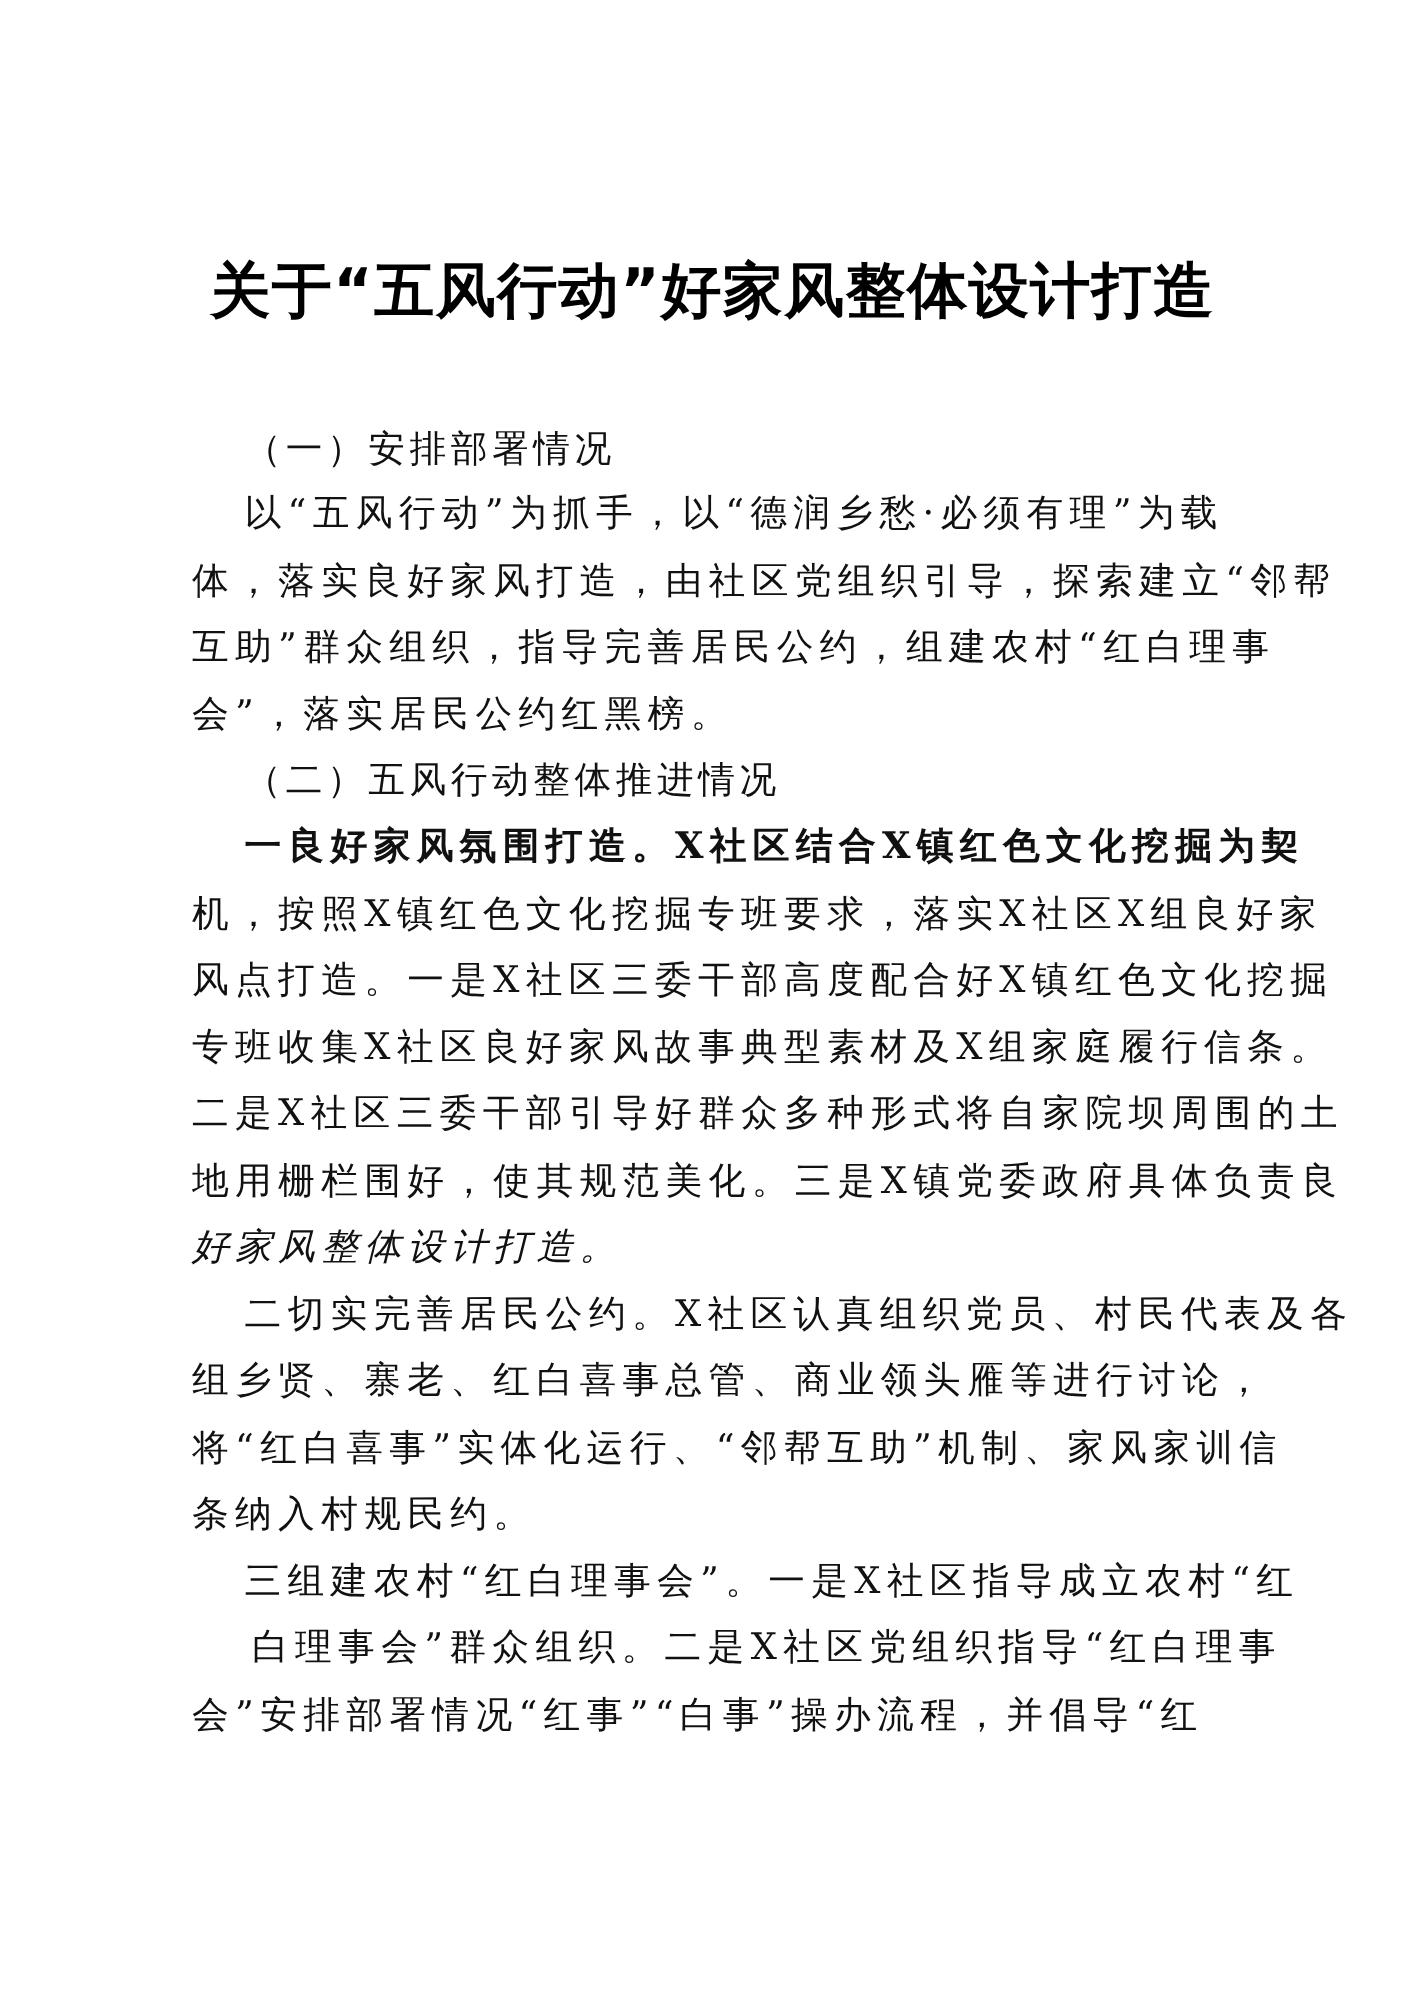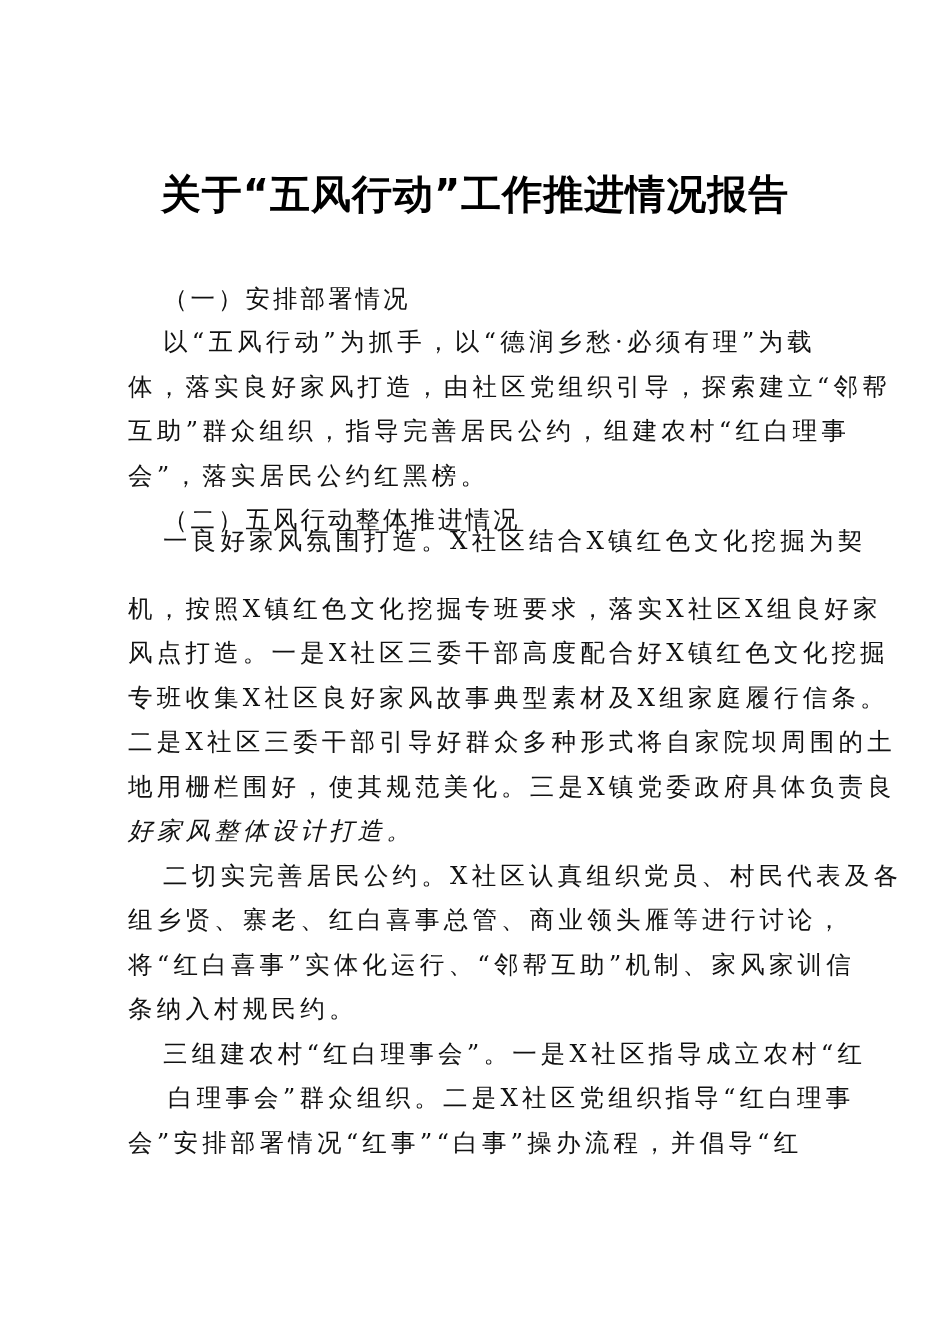--- a/index.html
+++ b/index.html
@@ -9,30 +9,30 @@
            font-family: "DejaVu Sans", "Liberation Sans", sans-serif; font-weight: bold;
            font-size: 40px; line-height: 56px; letter-spacing: 1px; color: #000; }
   .line { position: absolute; left: 128px; font-size: 24.5px; line-height: 34px;
           white-space: nowrap; letter-spacing: 4.2px; color: #111; }
   .indent { left: 163px; text-align: right; }
   .heading { left: 163px; letter-spacing: 3px; text-align: center; }
 </style>
 </head>
 <body>
 
-<div class="title">关于“五风行动”工作推进情况报告</div>
+<div class="title">关于“五风行动”好家风整体设计打造</div>
 
 <div id="lines">
     <div class="line heading" style="top: 282px;">（一）安排部署情况</div>
     <div class="line indent" style="top: 325px;">以“五风行动”为抓手，以“德润乡愁·必须有理”为载</div>
     <div class="line" style="top: 370px;">体，落实良好家风打造，由社区党组织引导，探索建立“邻帮</div>
     <div class="line" style="top: 414px;">互助”群众组织，指导完善居民公约，组建农村“红白理事</div>
     <div class="line" style="top: 459px;">会”，落实居民公约红黑榜。</div>
     <div class="line heading" style="top: 503px;">（二）五风行动整体推进情况</div>
-    <div class="line indent" style="top: 524px;">一良好家风氛围打造。X社区结合X镇红色文化挖掘为契</div>
+    <div class="line indent" style="top: 547px; font-weight: bold;">一良好家风氛围打造。X社区结合X镇红色文化挖掘为契</div>
     <div class="line" style="top: 592px;">机，按照X镇红色文化挖掘专班要求，落实X社区X组良好家</div>
     <div class="line" style="top: 636px;">风点打造。一是X社区三委干部高度配合好X镇红色文化挖掘</div>
     <div class="line" style="top: 681px;">专班收集X社区良好家风故事典型素材及X组家庭履行信条。</div>
     <div class="line" style="top: 725px;">二是X社区三委干部引导好群众多种形式将自家院坝周围的土</div>
     <div class="line" style="top: 770px;">地用栅栏围好，使其规范美化。三是X镇党委政府具体负责良</div>
     <div class="line" style="top: 814px; font-style: italic;">好家风整体设计打造。</div>
     <div class="line indent" style="top: 859px;">二切实完善居民公约。X社区认真组织党员、村民代表及各</div>
     <div class="line" style="top: 903px;">组乡贤、寨老、红白喜事总管、商业领头雁等进行讨论，</div>
     <div class="line" style="top: 948px;">将“红白喜事”实体化运行、“邻帮互助”机制、家风家训信</div>
     <div class="line" style="top: 992px;">条纳入村规民约。</div>

